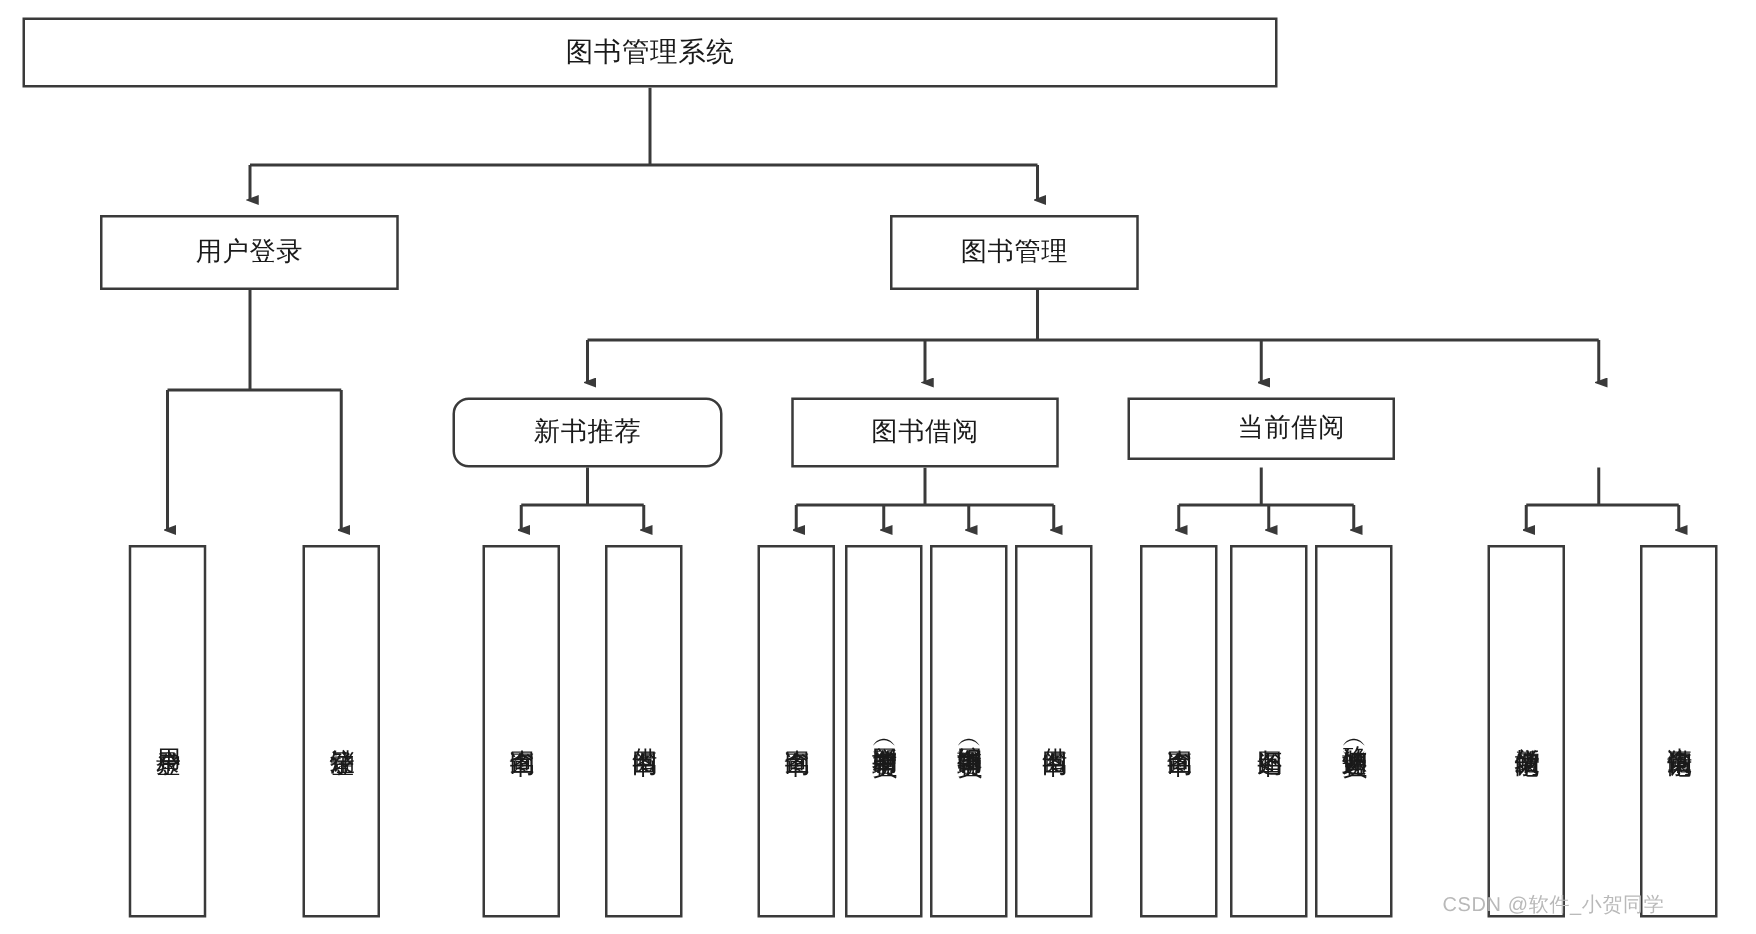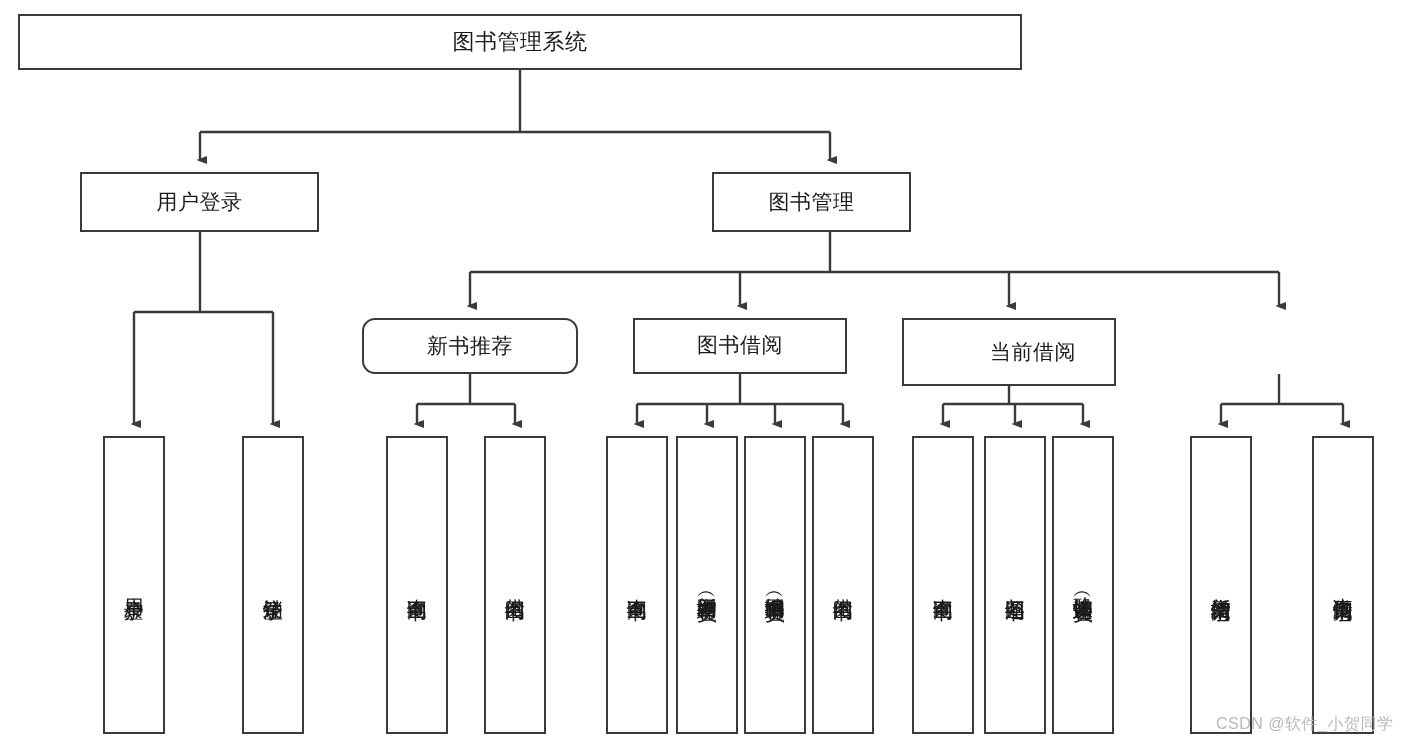--- a/index.html
+++ b/index.html
@@ -128,24 +128,24 @@
   <div class="node node-h" style="left:80px;top:172px;width:239px;height:60px;">
     <span>用户登录</span>
   </div>
   <div class="node node-h" style="left:712px;top:172px;width:199px;height:60px;">
     <span>图书管理</span>
   </div>
 
   <div class="node node-h" style="left:362px;top:318px;width:216px;height:56px;border-radius:13px;">
     <span>新书推荐</span>
   </div>
-  <div class="node node-h" style="left:633px;top:318px;width:214px;height:56px;font-family:Liberation Serif, serif;">
+  <div class="node node-h" style="left:633px;top:318px;width:214px;height:56px;">
     <span>图书借阅</span>
   </div>
-  <div class="node node-h" style="left:902px;top:318px;width:214px;height:68px;padding-left:48px;">
+  <div class="node node-h" style="left:902px;top:318px;width:214px;height:50px;padding-left:48px;">
     <span>当前借阅</span>
   </div>
 
   <div class="node node-v" style="left:103px;top:436px;width:62px;height:298px;">
     <span class="vlabel">用户登录</span>
   </div>
   <div class="node node-v" style="left:242px;top:436px;width:62px;height:298px;">
     <span class="vlabel">注销登录</span>
   </div>
 
@@ -179,15 +179,15 @@
     <span class="vlabel">确认归还（管理员）</span>
   </div>
 
   <div class="node node-v" style="left:1190px;top:436px;width:62px;height:298px;">
     <span class="vlabel">新增借阅记录</span>
   </div>
   <div class="node node-v" style="left:1312px;top:436px;width:62px;height:298px;">
     <span class="vlabel">查询借阅记录</span>
   </div>
 
-  <div class="watermark" style="left:1216px;top:714px;">CSDN @软件_小贺同学</div>
+  <div class="watermark" style="left:1154px;top:714px;">CSDN @软件_小贺同学</div>
 
 </div>
 
 </body></html>

